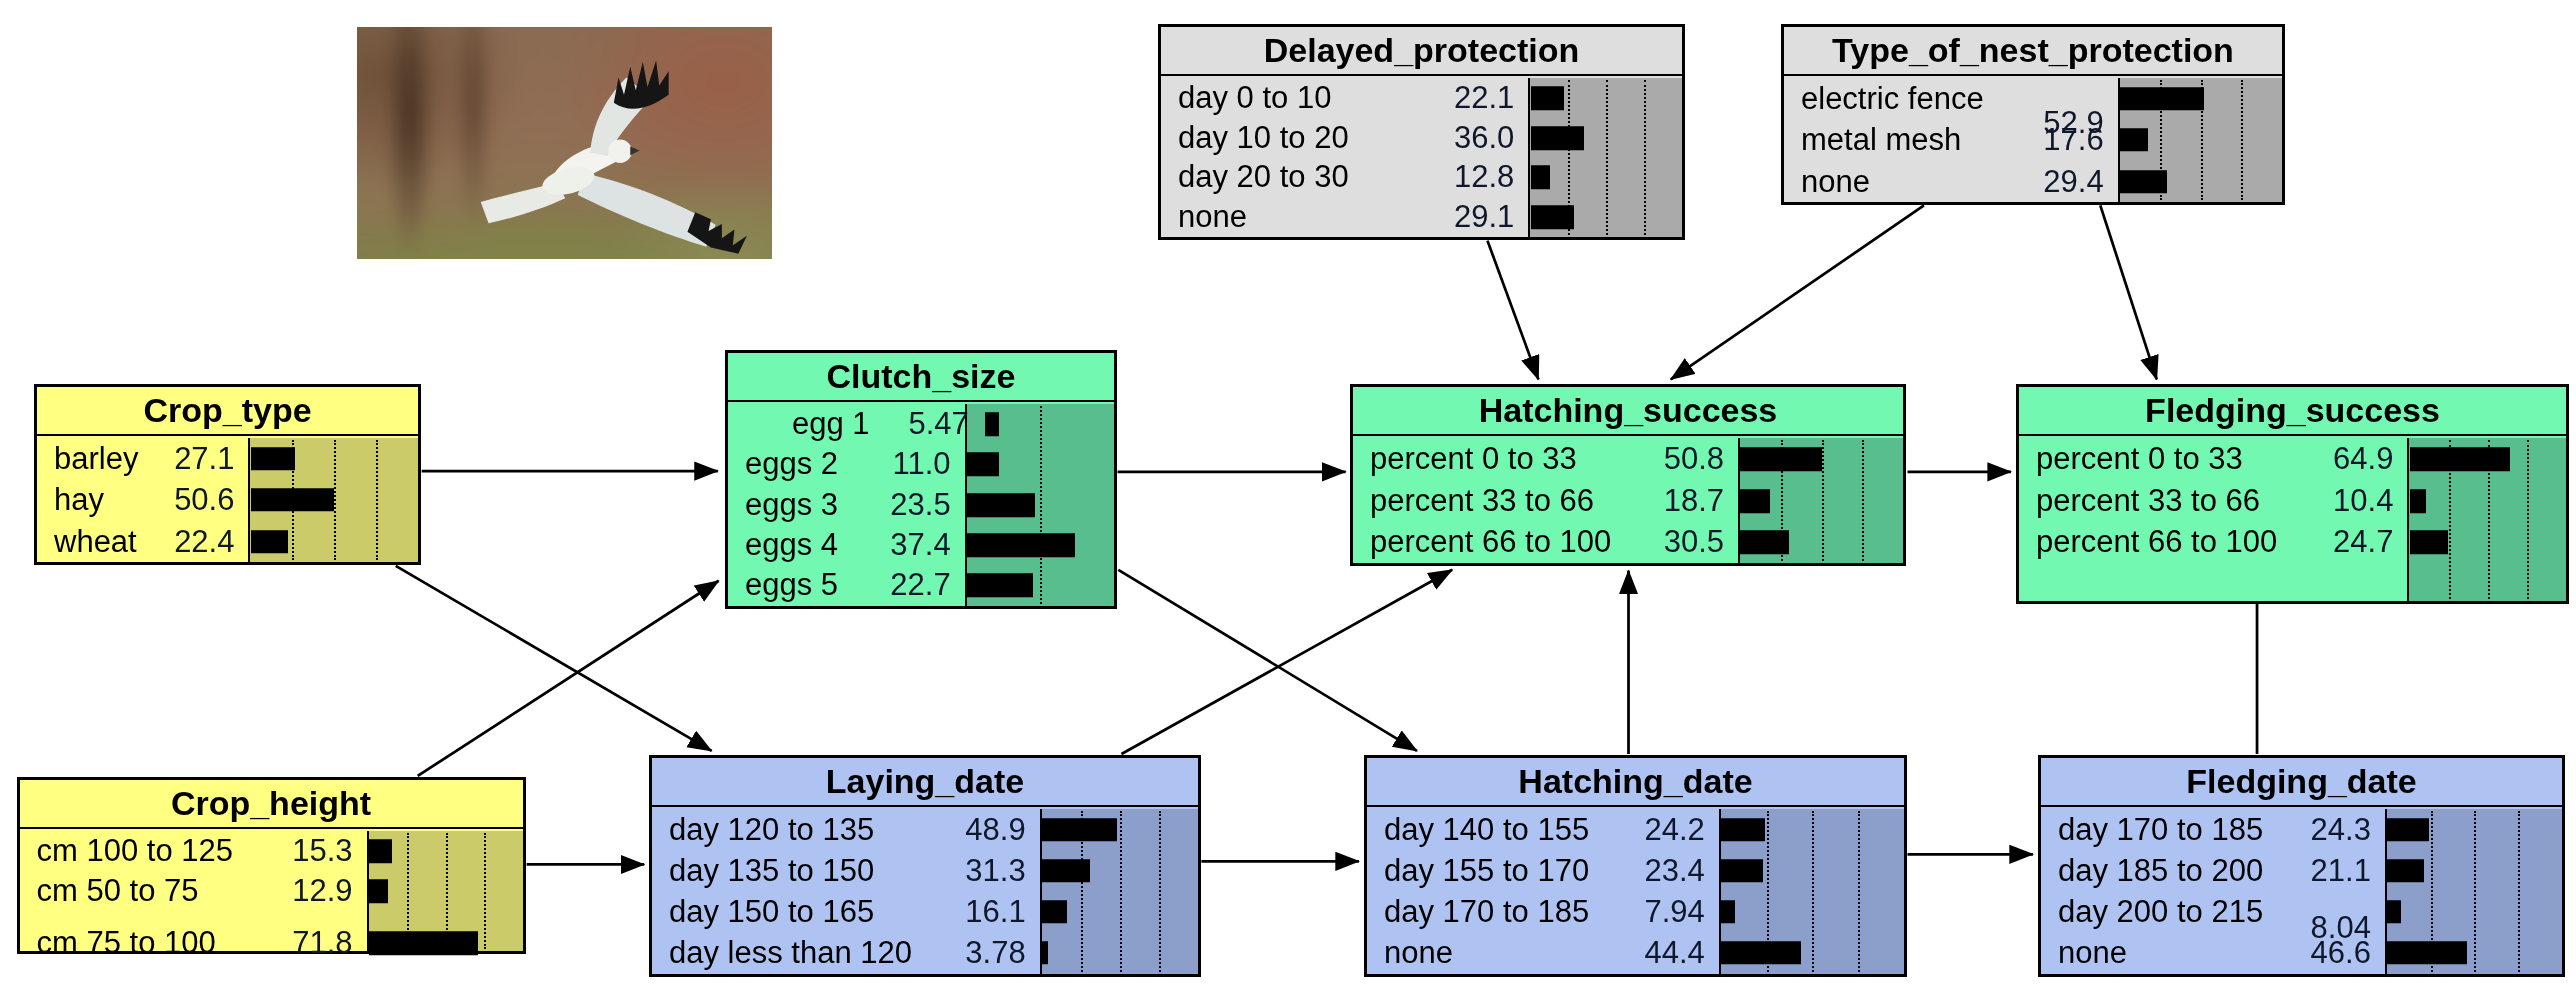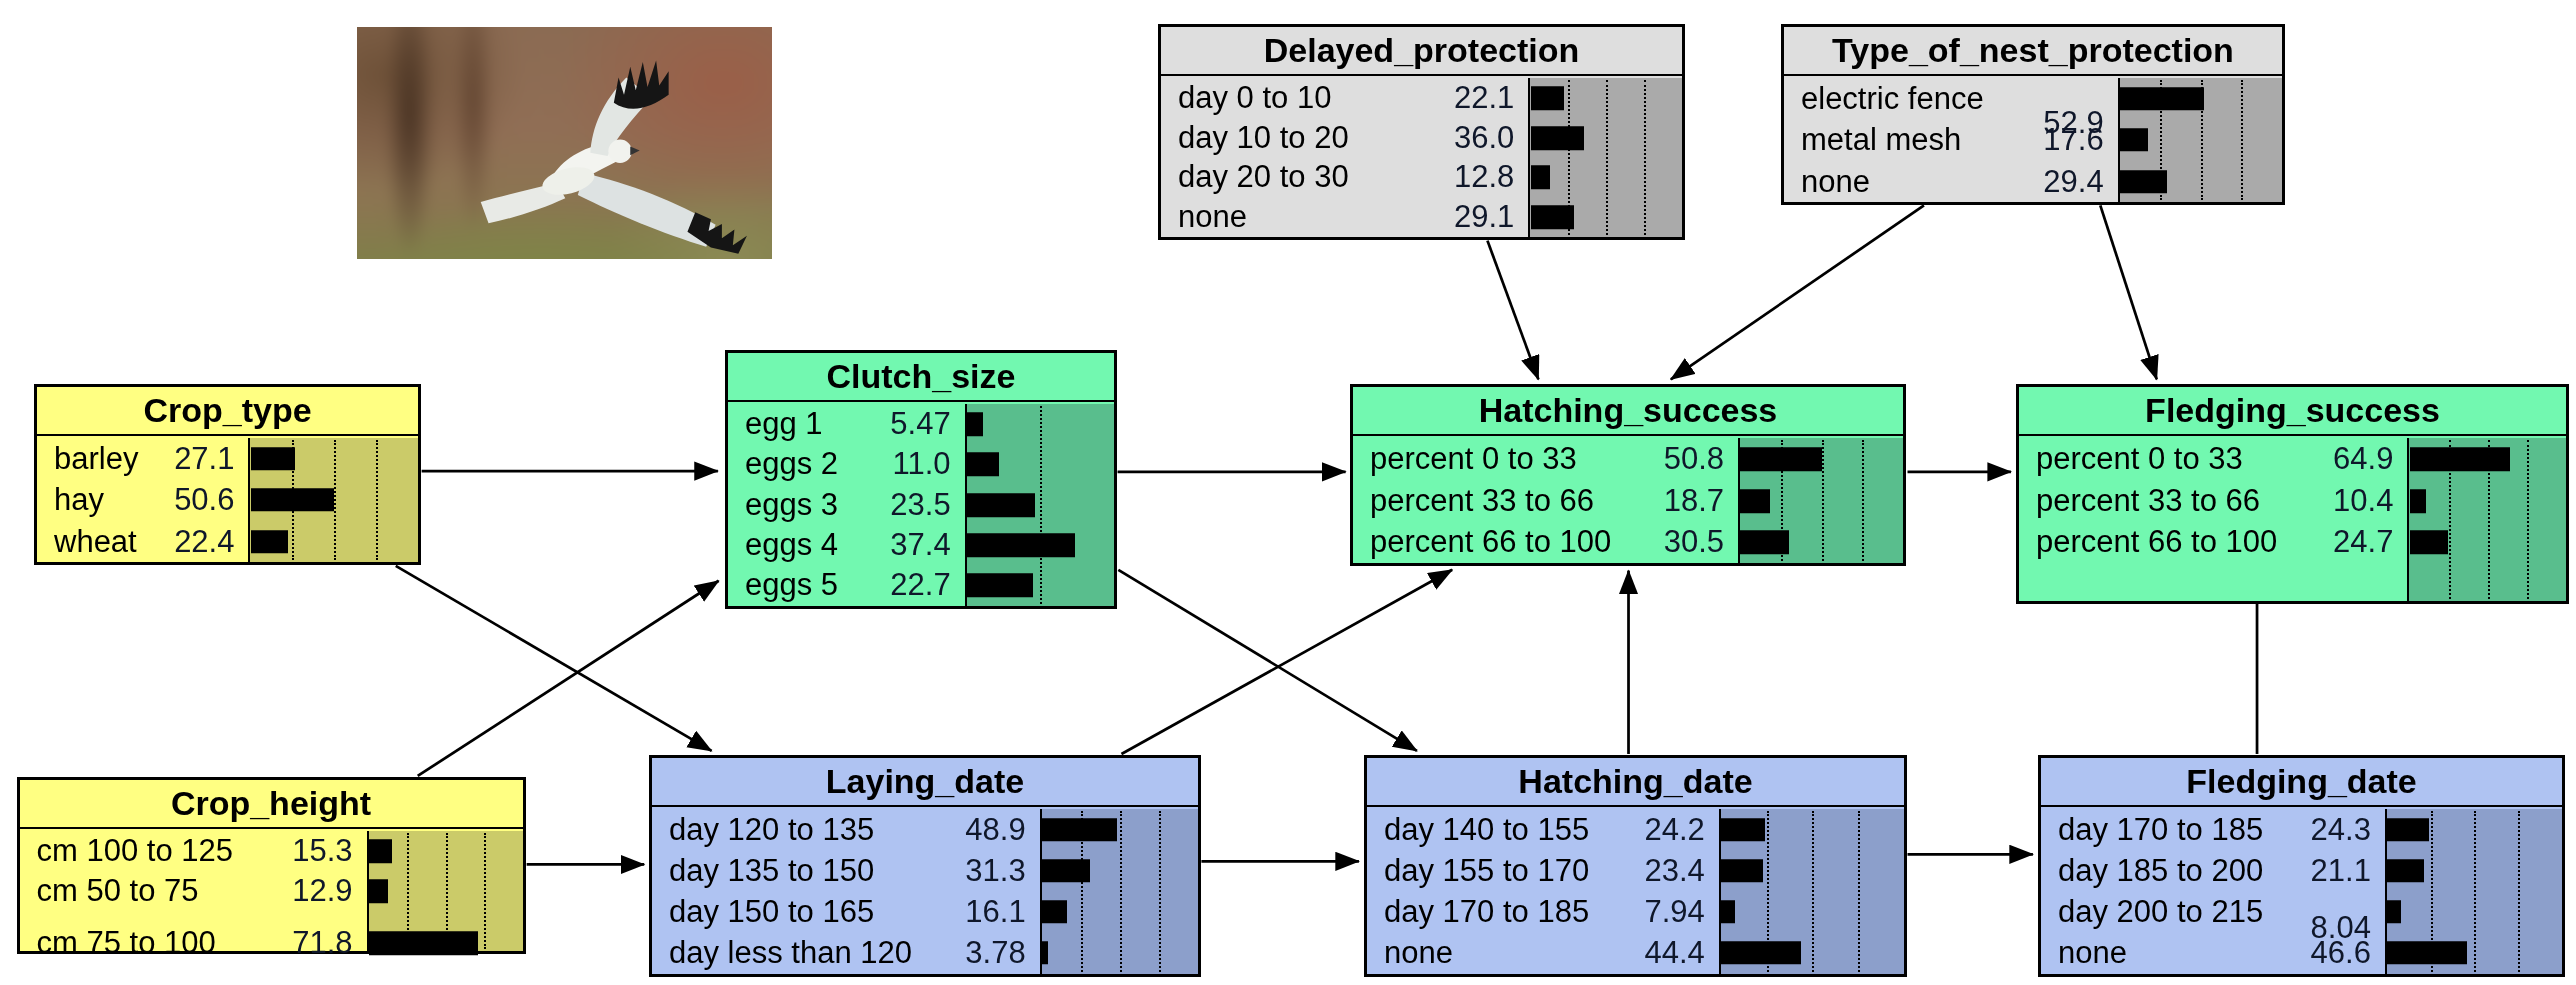--- a/index.html
+++ b/index.html
@@ -161,21 +161,21 @@
           </div>
         </div>
       </div>
       <div class="bn-node" style="left: 725px; top: 350px; width: 392px; height: 259px; background: rgb(114, 248, 176);">
         <div class="bn-title">Clutch_size</div>
         <div class="bn-body">
           <div class="bn-bararea" style="width: 38.7%; background: rgb(89, 190, 141);">
             <div class="bn-grid" style="left: 50%;"></div>
           </div>
           <div class="bn-rows">
-            <div class="bn-row" style="top: 0px; height: 40px;">
+            <div class="bn-row" style="top: 0px; height: 40px; margin-left: 47px;">
               <span class="bn-label">egg 1</span>
               <span class="bn-value" style="right: calc(38.7% + 14px);">5.47</span>
               <div class="bn-bar" style="left: calc(61.3% + 2.4px); width: 4.10677%; background: rgb(0, 0, 0);"></div>
             </div>
             <div class="bn-row" style="top: 40px; height: 40px;">
               <span class="bn-label">eggs 2</span>
               <span class="bn-value" style="right: calc(38.7% + 14px);">11.0</span>
               <div class="bn-bar" style="left: calc(61.3% + 2.4px); width: 8.25858%; background: rgb(0, 0, 0);"></div>
             </div>
             <div class="bn-row" style="top: 81px; height: 40px;">

